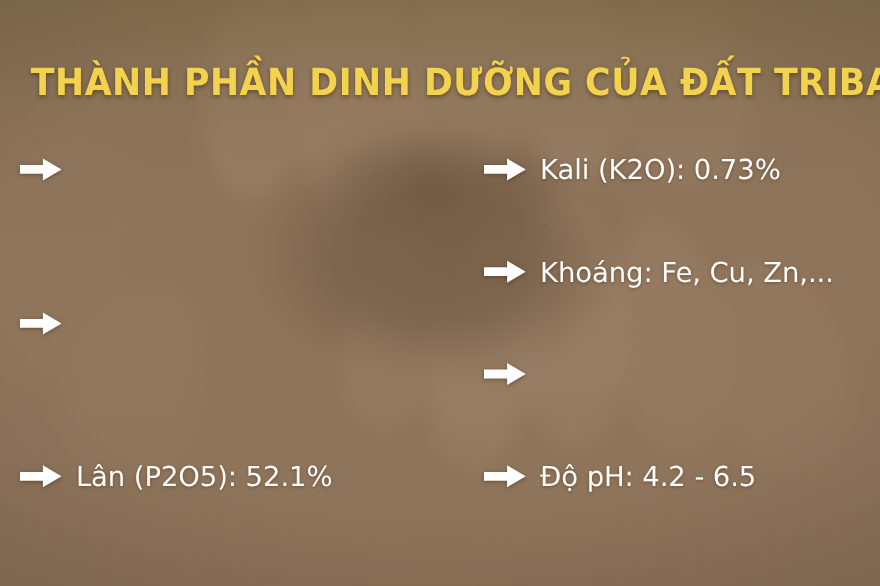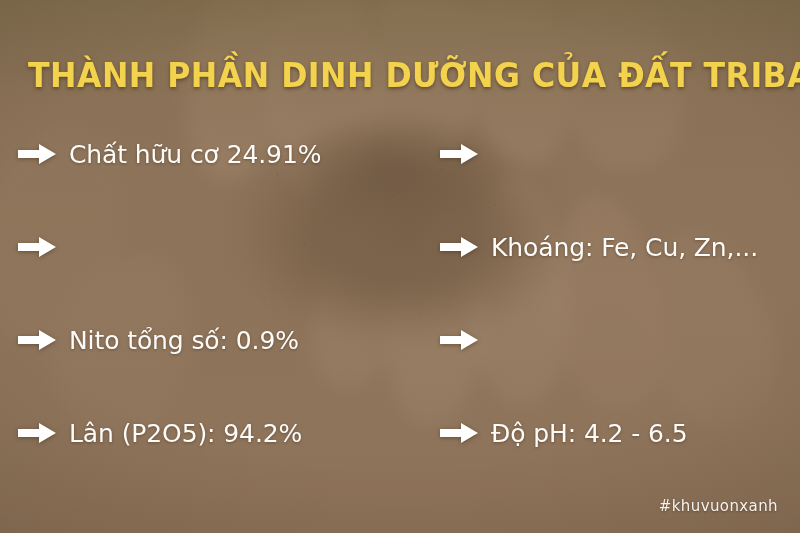--- a/index.html
+++ b/index.html
@@ -219,55 +219,49 @@
   <div class="bg-layer bg-vignette"></div>
 
   <div class="content">
 
     <div class="title">THÀNH PHẦN DINH DƯỠNG CỦA ĐẤT TRIBAT</div>
 
     <div class="grid">
 
       <div class="col col-left">
 
-        <div class="row">
-          <svg class="arrow-icon" viewBox="0 0 38 22">
-            <path d="M0 7 L21 7 L21 1 L38 11 L21 21 L21 15 L0 15 Z" fill="#ffffff"></path>
-          </svg>
-          <span class="row-label">Chất hữu cơ 24.91%</span>
-        </div>
-
-        <div class="row">
-          <svg class="arrow-icon" viewBox="0 0 38 22">
-            <path d="M0 7 L21 7 L21 1 L38 11 L21 21 L21 15 L0 15 Z" fill="#ffffff"></path>
-          </svg>
-        </div>
-
-        <div class="row">
-          <svg class="arrow-icon" viewBox="0 0 38 22">
-            <path d="M0 7 L21 7 L21 1 L38 11 L21 21 L21 15 L0 15 Z" fill="#ffffff"></path>
-          </svg>
-          <span class="row-label">Nito tổng số: 0.9%</span>
-        </div>
-
-        <div class="row">
-          <svg class="arrow-icon" viewBox="0 0 38 22">
-            <path d="M0 7 L21 7 L21 1 L38 11 L21 21 L21 15 L0 15 Z" fill="#ffffff"></path>
-          </svg>
-          <span class="row-label">Lân (P2O5): 94.2%</span>
+
+        <div class="row">
+          <svg class="arrow-icon" viewBox="0 0 38 22">
+            <path d="M0 7 L21 7 L21 1 L38 11 L21 21 L21 15 L0 15 Z" fill="#ffffff"></path>
+          </svg>
+        </div>
+
+        <div class="row">
+          <svg class="arrow-icon" viewBox="0 0 38 22">
+            <path d="M0 7 L21 7 L21 1 L38 11 L21 21 L21 15 L0 15 Z" fill="#ffffff"></path>
+          </svg>
+        </div>
+
+        <div class="row">
+          <svg class="arrow-icon" viewBox="0 0 38 22">
+            <path d="M0 7 L21 7 L21 1 L38 11 L21 21 L21 15 L0 15 Z" fill="#ffffff"></path>
+          </svg>
+          <span class="row-label">Lân (P2O5): 52.1%</span>
         </div>
 
       </div>
 
       <div class="col col-right">
 
         <div class="row">
           <svg class="arrow-icon" viewBox="0 0 38 22">
             <path d="M0 7 L21 7 L21 1 L38 11 L21 21 L21 15 L0 15 Z" fill="#ffffff"></path>
           </svg>
+          <span class="row-label">Kali (K2O): 0.73%</span>
         </div>
 
         <div class="row">
           <svg class="arrow-icon" viewBox="0 0 38 22">
             <path d="M0 7 L21 7 L21 1 L38 11 L21 21 L21 15 L0 15 Z" fill="#ffffff"></path>
           </svg>
           <span class="row-label">Khoáng: Fe, Cu, Zn,...</span>
         </div>
 
         <div class="row">
@@ -280,16 +274,15 @@
           <svg class="arrow-icon" viewBox="0 0 38 22">
             <path d="M0 7 L21 7 L21 1 L38 11 L21 21 L21 15 L0 15 Z" fill="#ffffff"></path>
           </svg>
           <span class="row-label">Độ pH: 4.2 - 6.5</span>
         </div>
 
       </div>
 
     </div>
 
-    <div class="watermark">#khuvuonxanh</div>
 
   </div>
 </div>
 
 </body></html>

